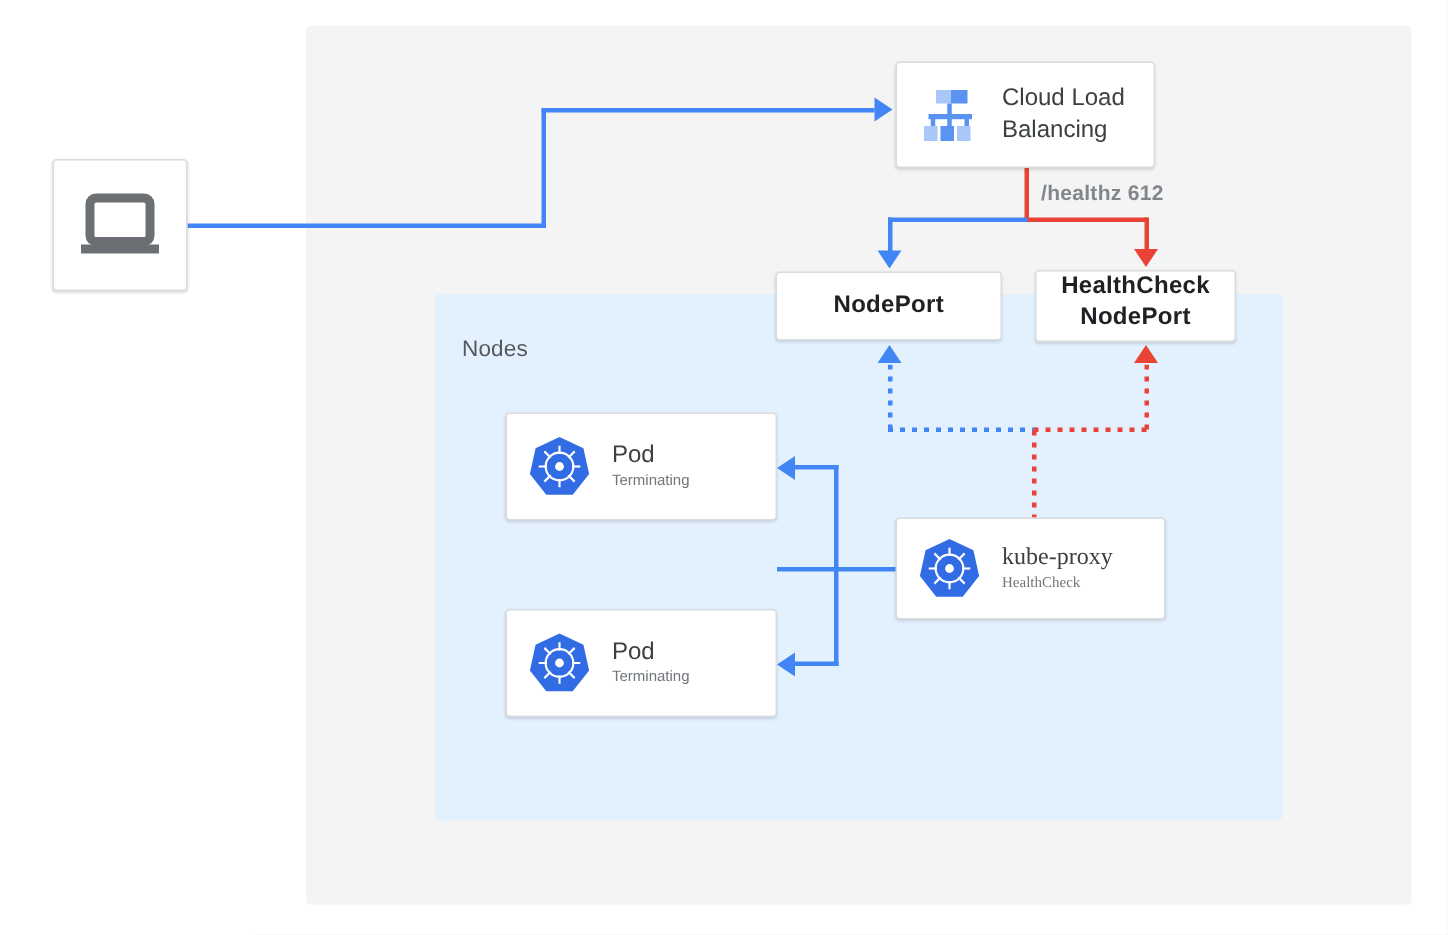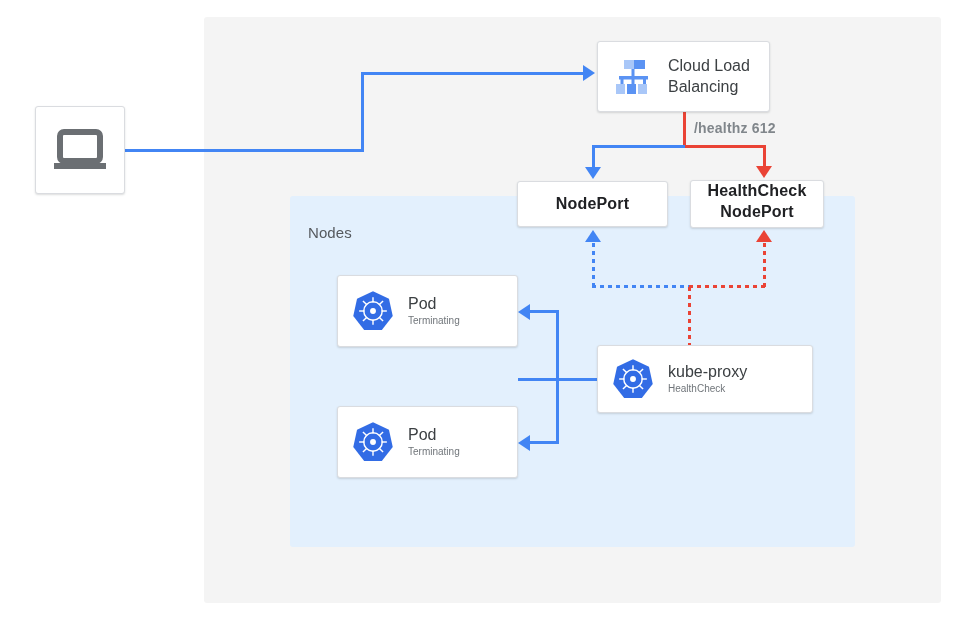--- a/index.html
+++ b/index.html
@@ -45,21 +45,21 @@
 
   
   #client-card{left:35px;top:106px;width:90px;height:88px;}
   #lb-card{left:597px;top:41px;width:173px;height:71px;}
   #nodeport-card{left:517px;top:181px;width:151px;height:46px;
      display:flex;align-items:center;justify-content:center;}
   #hc-card{left:690px;top:180px;width:134px;height:48px;
      display:flex;align-items:flex-start;justify-content:center;}
   #pod1-card{left:337px;top:275px;width:181px;height:72px;}
   #pod2-card{left:337px;top:406px;width:181px;height:72px;}
-  #kp-card{left:597px;top:345px;width:216px;height:68px;}
+  #kp-card{left:597px;top:345px;width:180px;height:68px;font-family:Liberation Serif, serif;}
 
   
   .icon-svg{display:block;}
 
   
   .ln{position:absolute;background:#4285f4;}
   .ln.red{background:#ea4335;}
   .h{height:3px;}
   .v{width:3px;}
   .arrow{position:absolute;width:0;height:0;}

